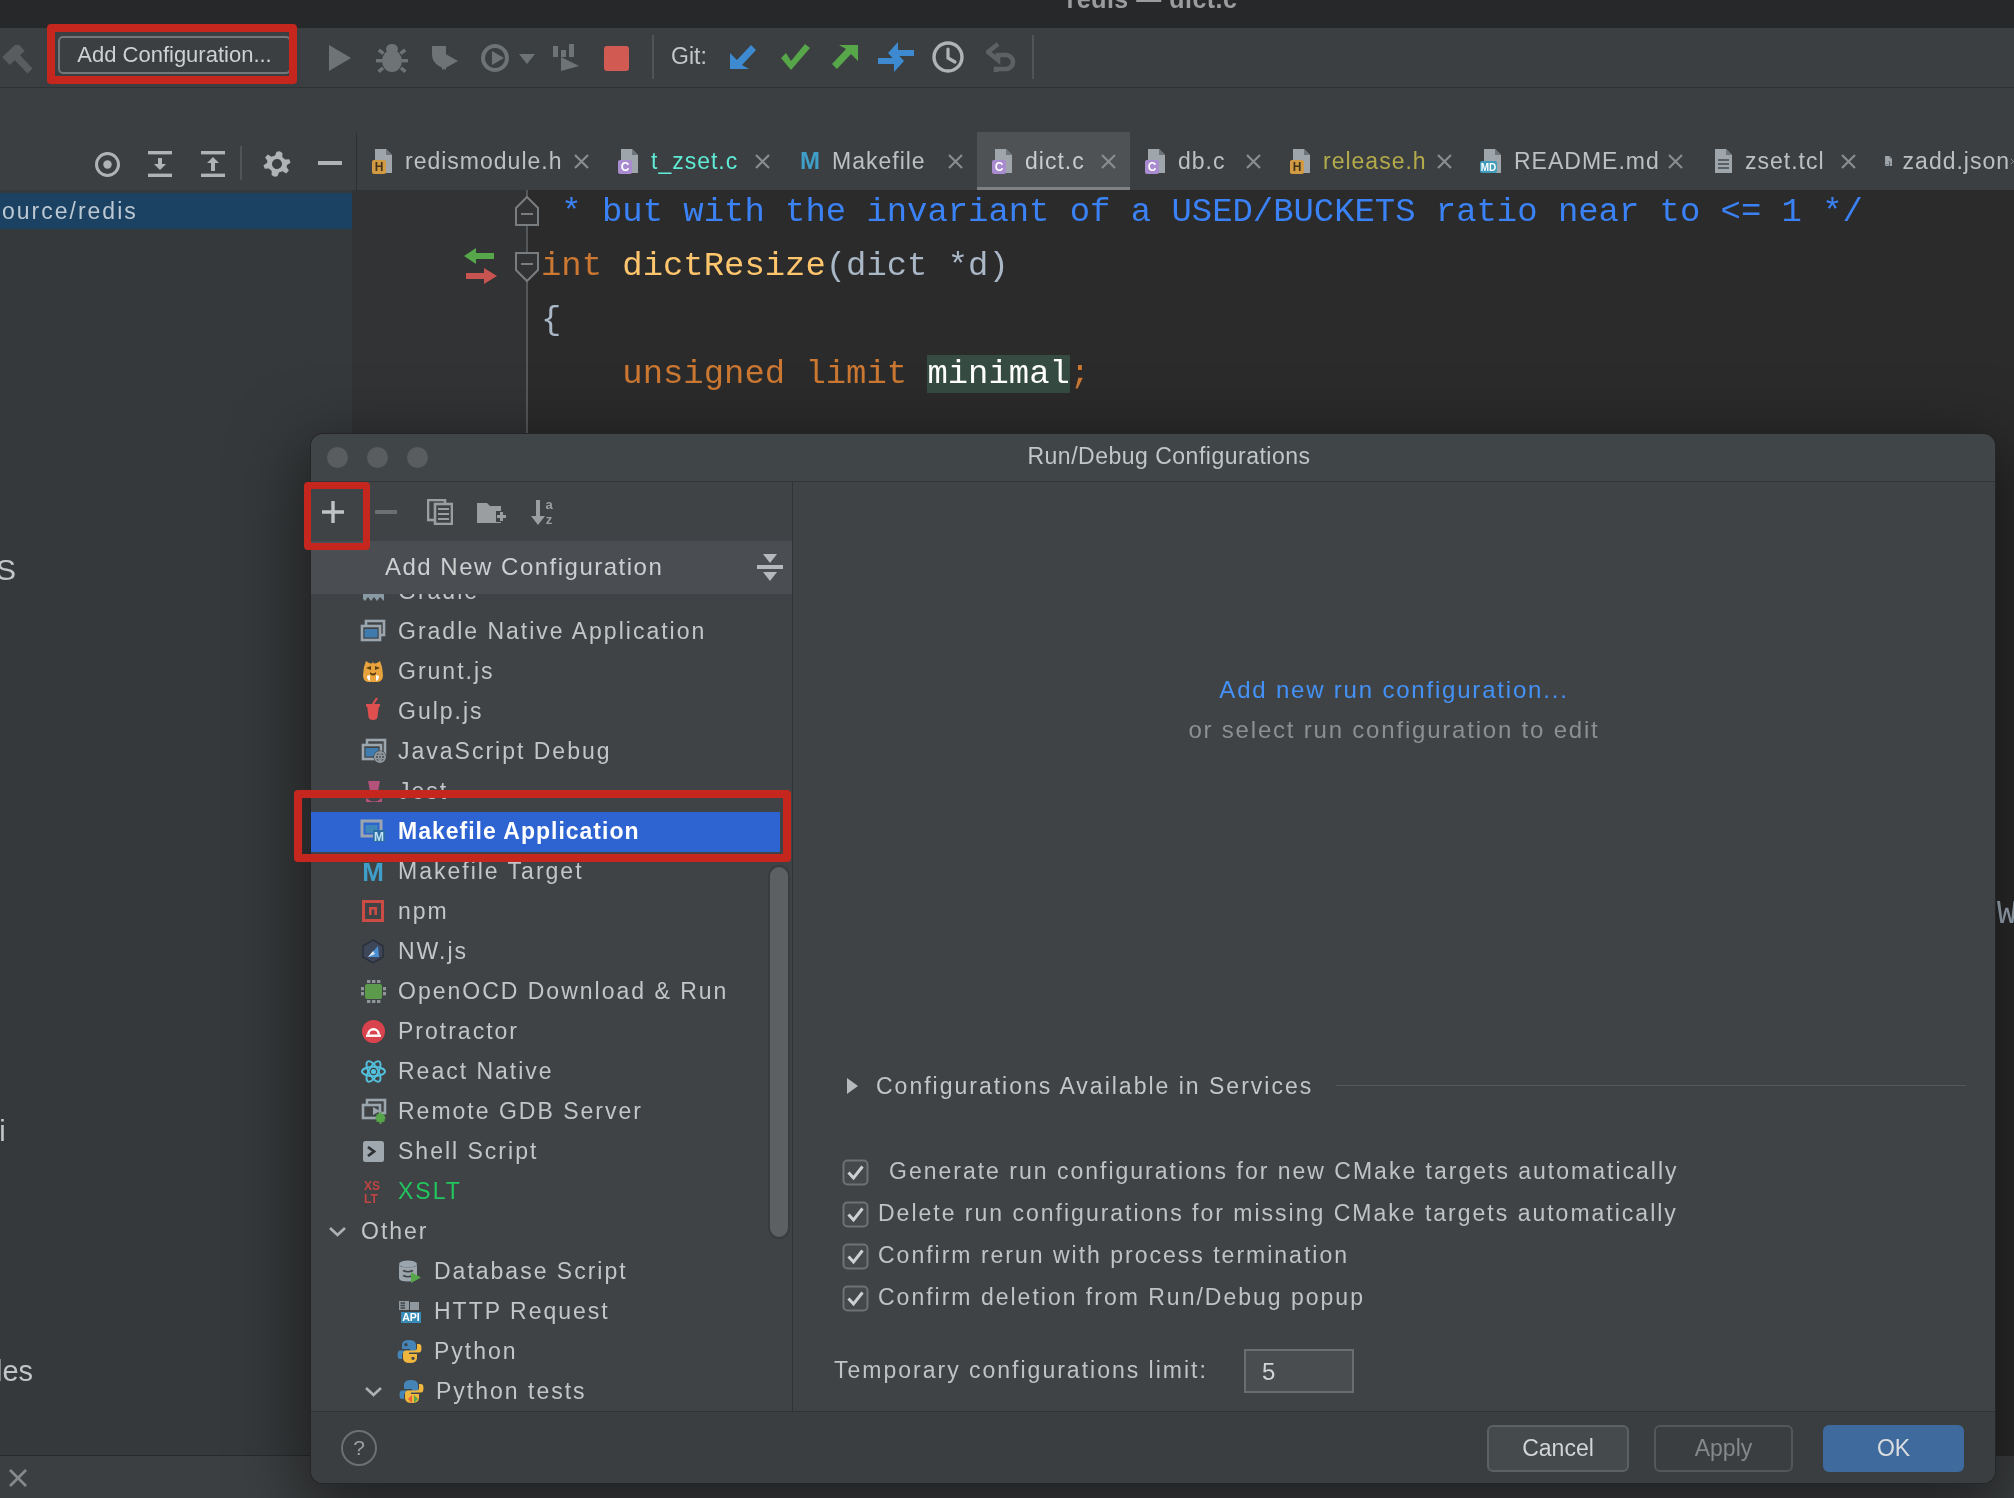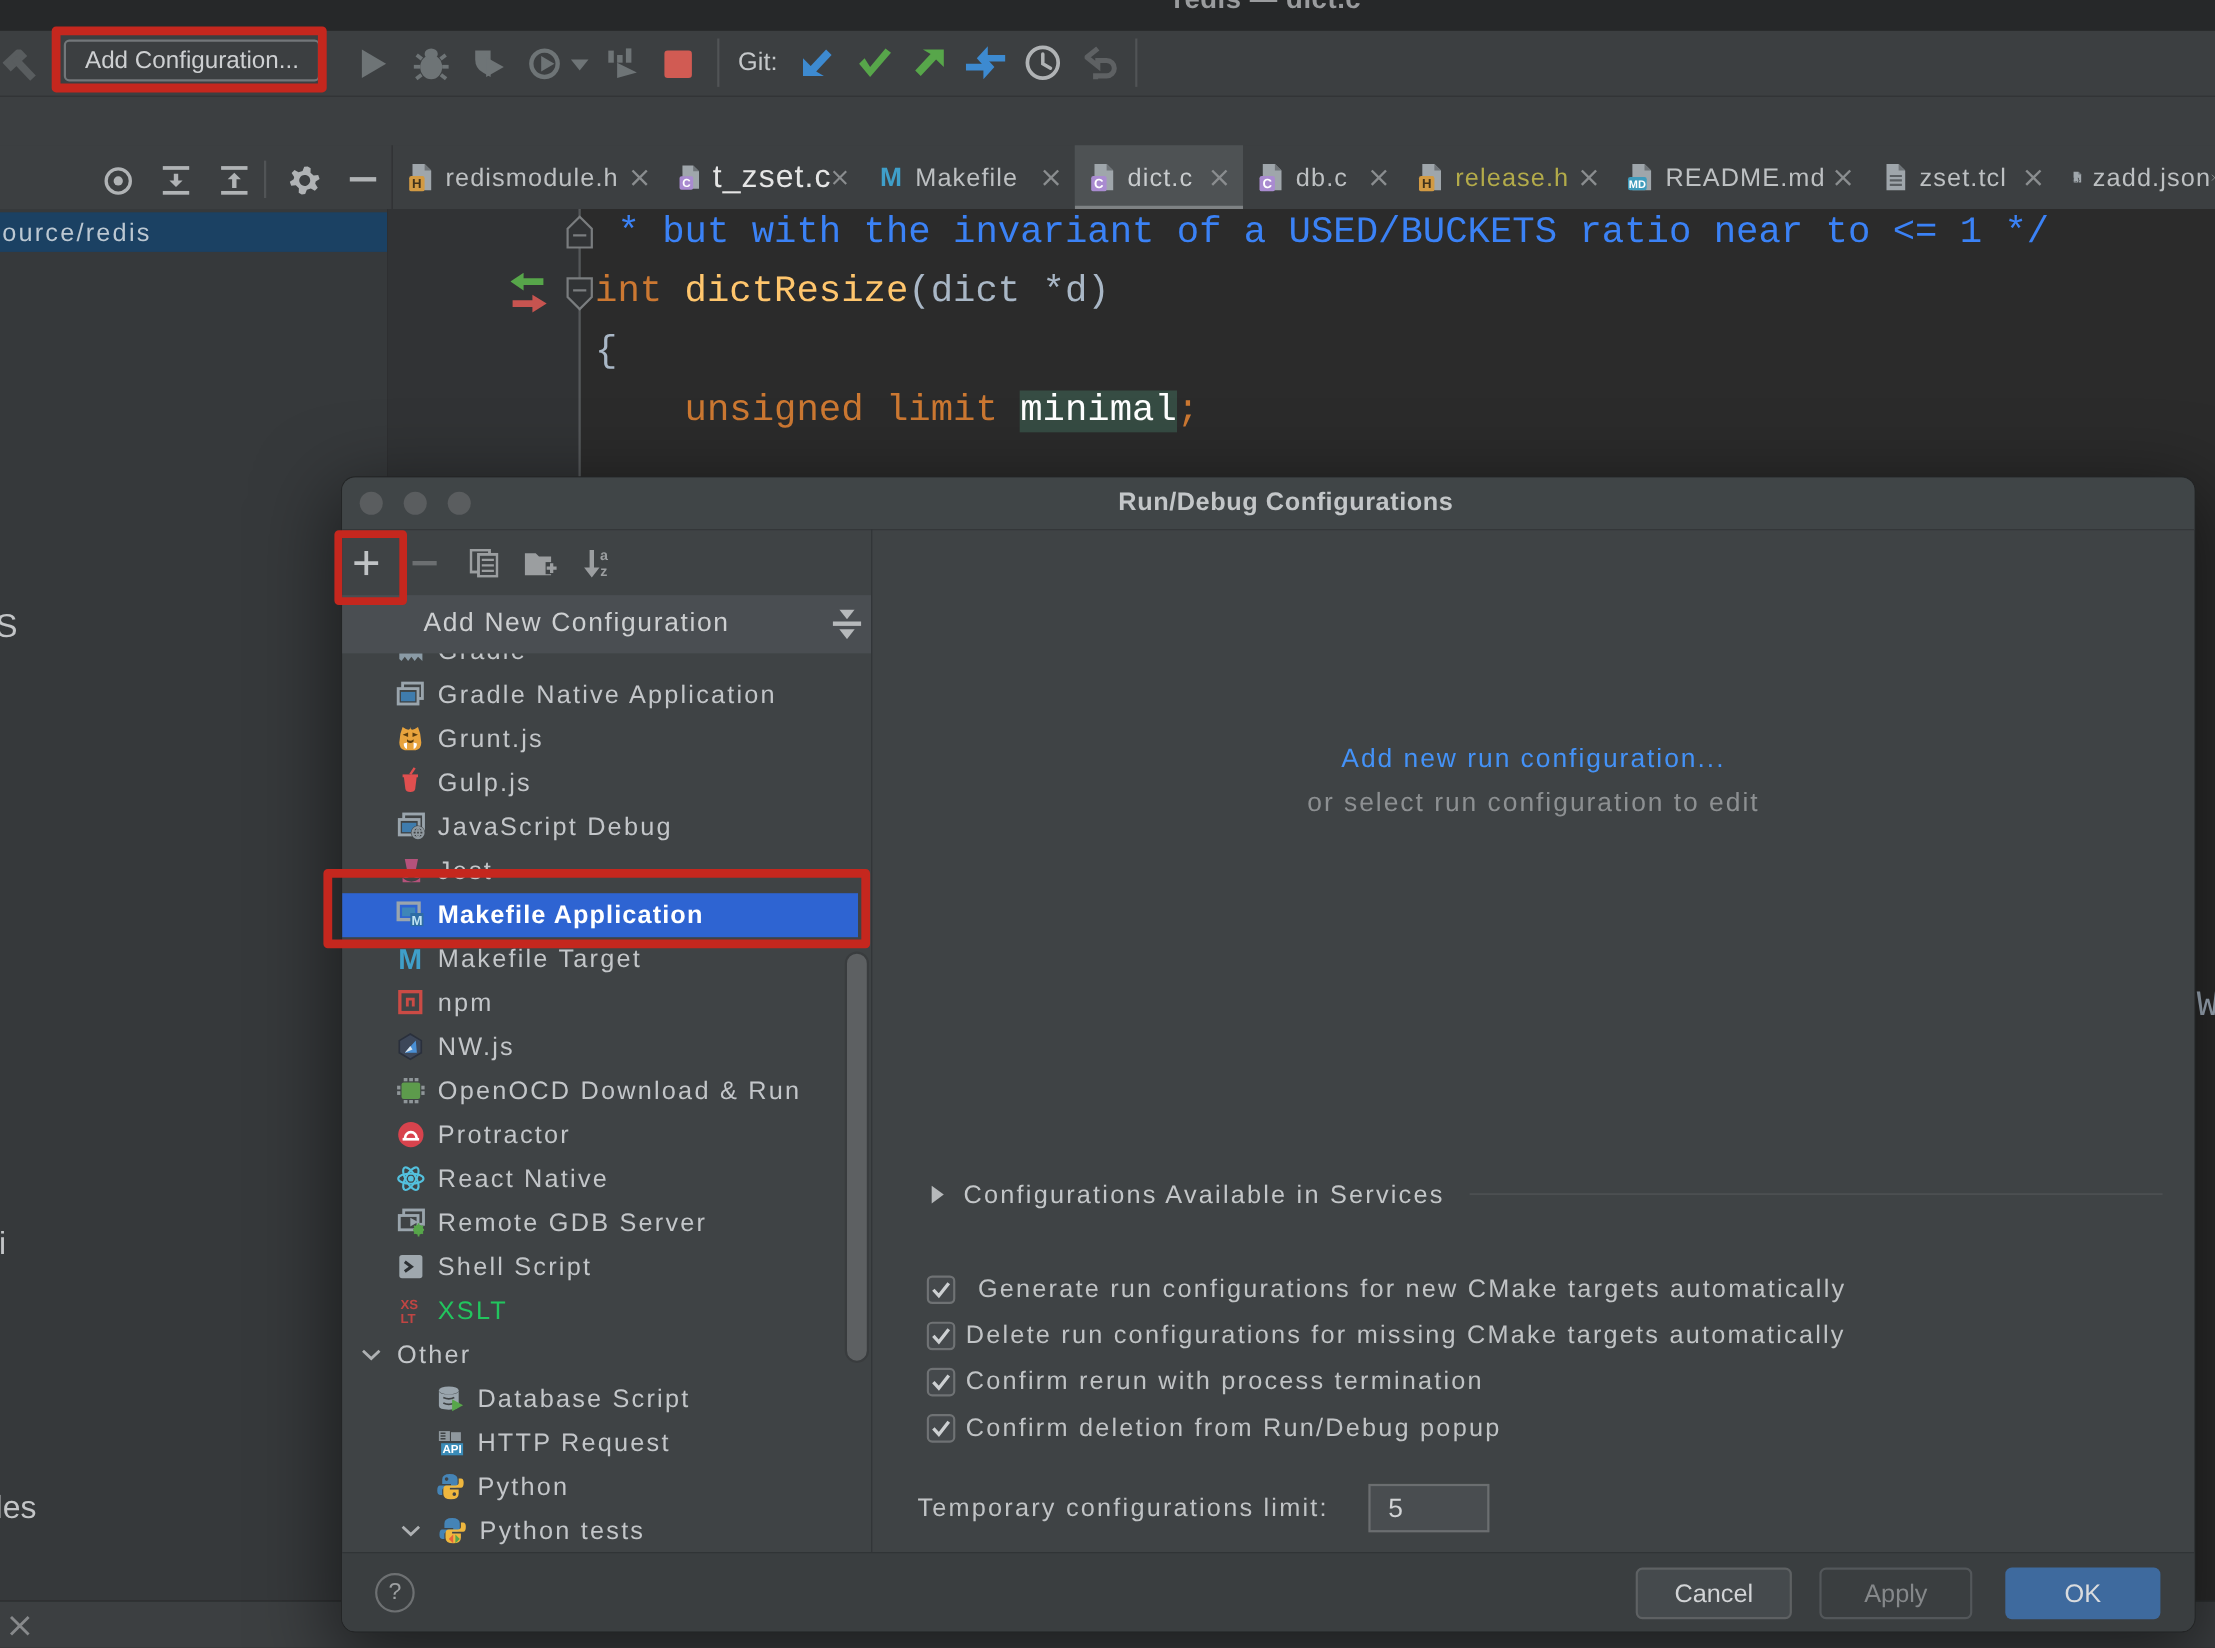--- a/index.html
+++ b/index.html
@@ -130,21 +130,21 @@
           <path d="M2 2 L15 15 M15 2 L2 15" stroke="#8a8d8f" stroke-width="2.2"></path>
         </svg>
   </div>
       <div class="row" style="width:181px;height:58px;padding-left:13px;box-sizing:border-box;">
     <svg width="26" height="26" viewBox="0 0 26 26">
           <path d="M5 1 L16 1 L22 7 L22 25 L5 25 Z" fill="#9fa6ab"></path>
           <path d="M16 1 L16 7 L22 7 Z" fill="#6f7478"></path>
           <rect x="2" y="12" width="14" height="14" rx="2" fill="#a98bd0"></rect>
           <text x="9" y="23" text-anchor="middle" font-family="Liberation Sans" font-size="12" font-weight="bold" fill="#fff">C</text>
         </svg>
-    <span style="font-size:29px;letter-spacing:1px;color:#e5e5e5;margin:0 0 0 9px;">t_zset.c</span>
+    <span style="font-size:23px;letter-spacing:1px;color:#5eead4;margin:0 0 0 9px;">t_zset.c</span>
     <svg style="margin-left:auto;margin-right:13px;" width="17" height="17" viewBox="0 0 17 17">
           <path d="M2 2 L15 15 M15 2 L2 15" stroke="#8a8d8f" stroke-width="2.2"></path>
         </svg>
   </div>
       <div class="row" style="width:193px;height:58px;padding-left:13px;box-sizing:border-box;">
     <svg width="26" height="26" viewBox="0 0 26 26">
           <text x="13" y="21" text-anchor="middle" font-family="Liberation Sans" font-size="24" font-weight="bold" fill="#3f9fc9">M</text>
         </svg>
     <span style="font-size:23px;letter-spacing:1px;color:#bdc0c2;margin:0 0 0 9px;">Makefile</span>
     <svg style="margin-left:auto;margin-right:13px;" width="17" height="17" viewBox="0 0 17 17">
@@ -263,21 +263,21 @@
     <path d="M2 2 L18 18 M18 2 L2 18" stroke="#87898b" stroke-width="2.6"></path>
   </svg>
 </div>
 
 <div class="abs" style="left:311px;top:434px;width:1684px;height:1049px;background:#3f4345;border-radius:12px;box-shadow:0 0 0 1px #232526, 0 20px 70px 8px rgba(0,0,0,0.5);overflow:hidden;z-index:5;">
 
   <div class="abs" style="left:0;top:0;width:1684px;height:47px;background:#404547;border-bottom:1px solid #333638;">
     <div class="abs" style="left:16px;top:13px;width:21px;height:21px;border-radius:50%;background:#5a5d5f;"></div>
     <div class="abs" style="left:56px;top:13px;width:21px;height:21px;border-radius:50%;background:#5a5d5f;"></div>
     <div class="abs" style="left:96px;top:13px;width:21px;height:21px;border-radius:50%;background:#5a5d5f;"></div>
-    <div class="abs" style="left:0;right:0;top:9px;text-align:center;font-size:23px;font-weight:bold;letter-spacing:0.5px;color:#c3c6c8;padding-left:32px;">Run/Debug Configurations</div>
+    <div class="abs" style="left:0;right:0;top:9px;text-align:center;font-size:23px;font-weight:normal;letter-spacing:0.5px;color:#c3c6c8;padding-left:32px;">Run/Debug Configurations</div>
   </div>
 
   <svg class="abs" style="left:11px;top:67px;" width="22" height="22" viewBox="0 0 22 22">
       <path d="M9.3 0 L12.7 0 L12.7 9.3 L22 9.3 L22 12.7 L12.7 12.7 L12.7 22 L9.3 22 L9.3 12.7 L0 12.7 L0 9.3 L9.3 9.3 Z" fill="#c0c3c5"></path>
     </svg>
   <div class="abs" style="left:64px;top:76px;width:22px;height:4px;background:#6c6f71;"></div>
   <svg class="abs" style="left:116px;top:65px;" width="26" height="26" viewBox="0 0 26 26">
     <rect x="1" y="1" width="17" height="20" fill="none" stroke="#9b9ea0" stroke-width="2.6"></rect>
     <rect x="8" y="5" width="17" height="20" fill="#3f4345" stroke="#9b9ea0" stroke-width="2.6"></rect>
     <line x1="11" y1="10" x2="22" y2="10" stroke="#9b9ea0" stroke-width="2"></line>

